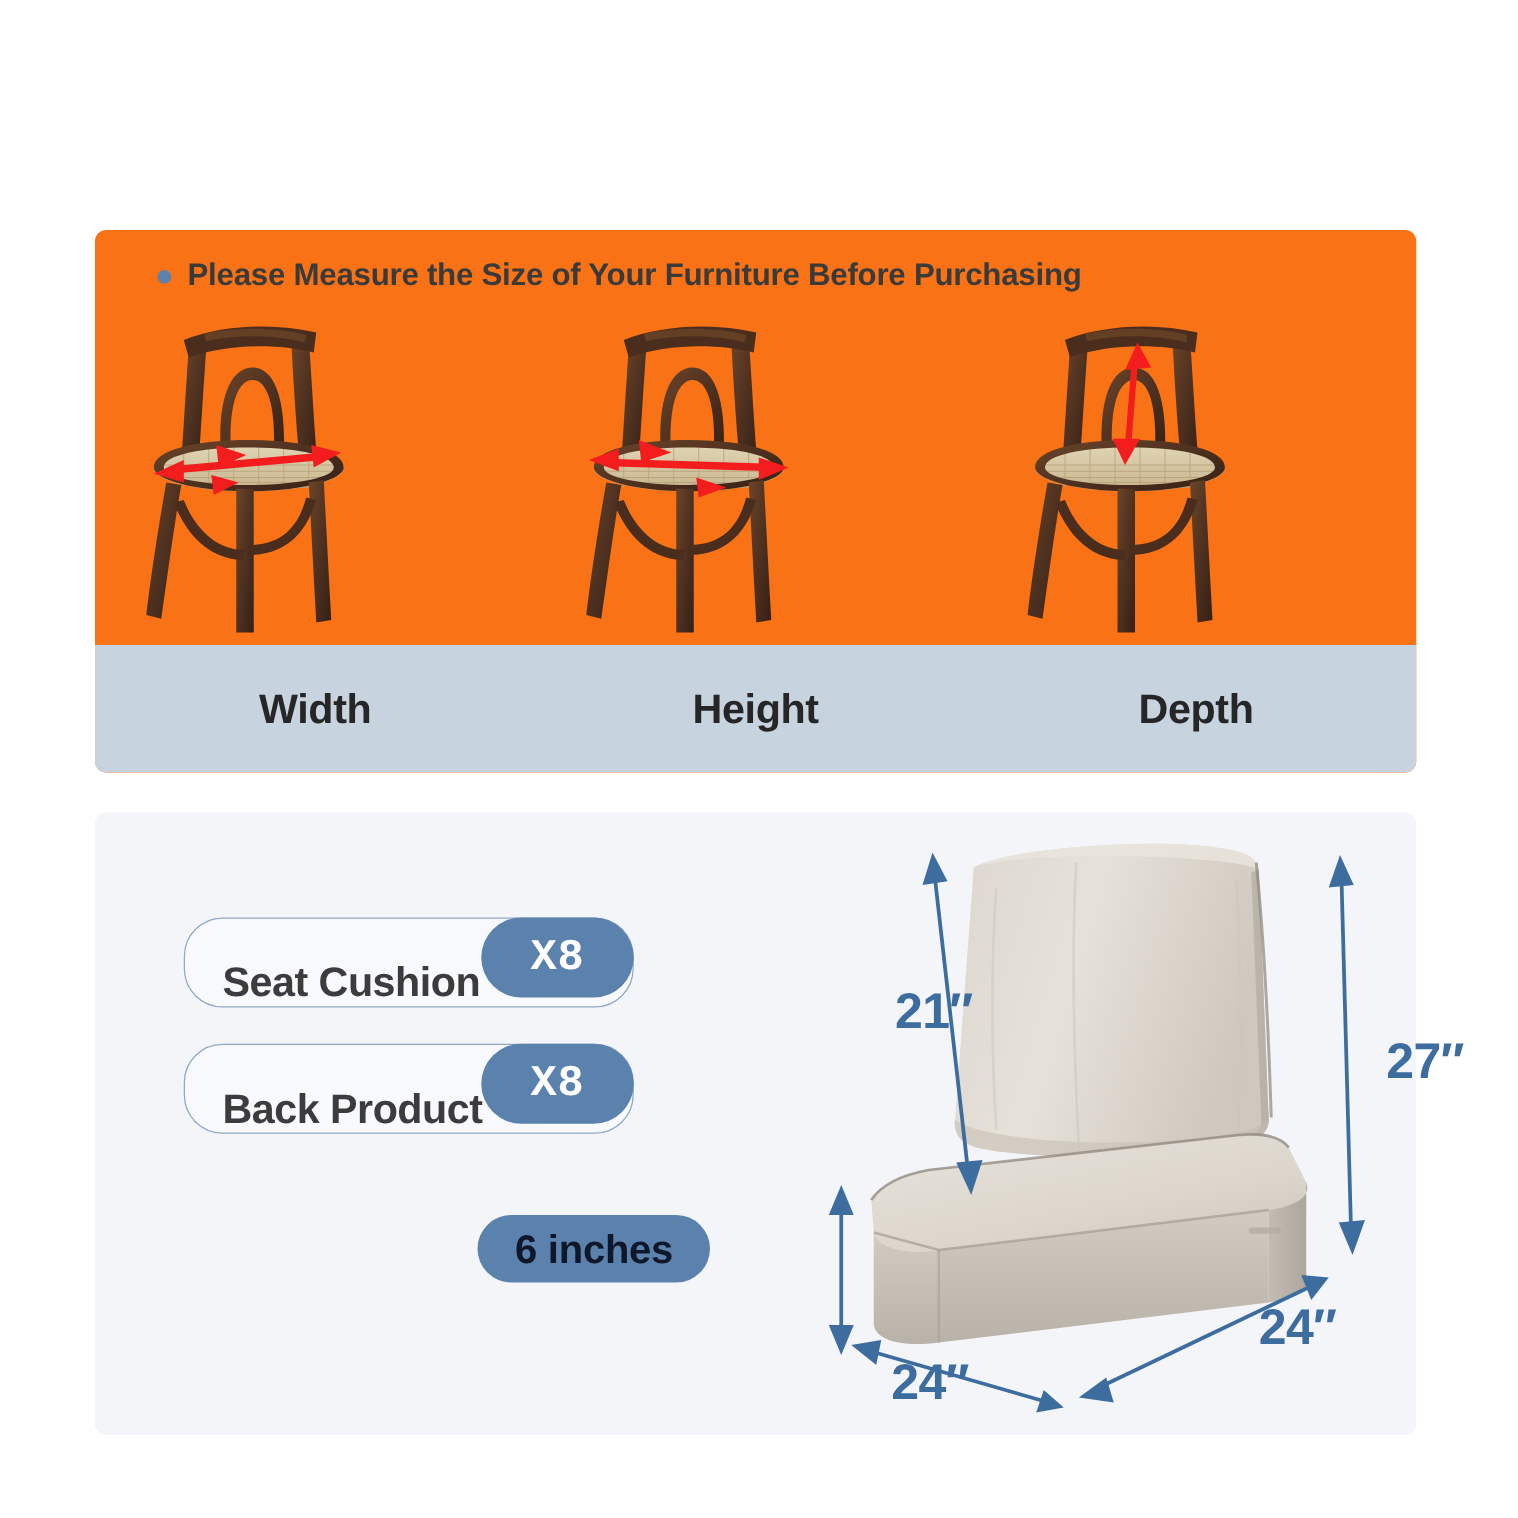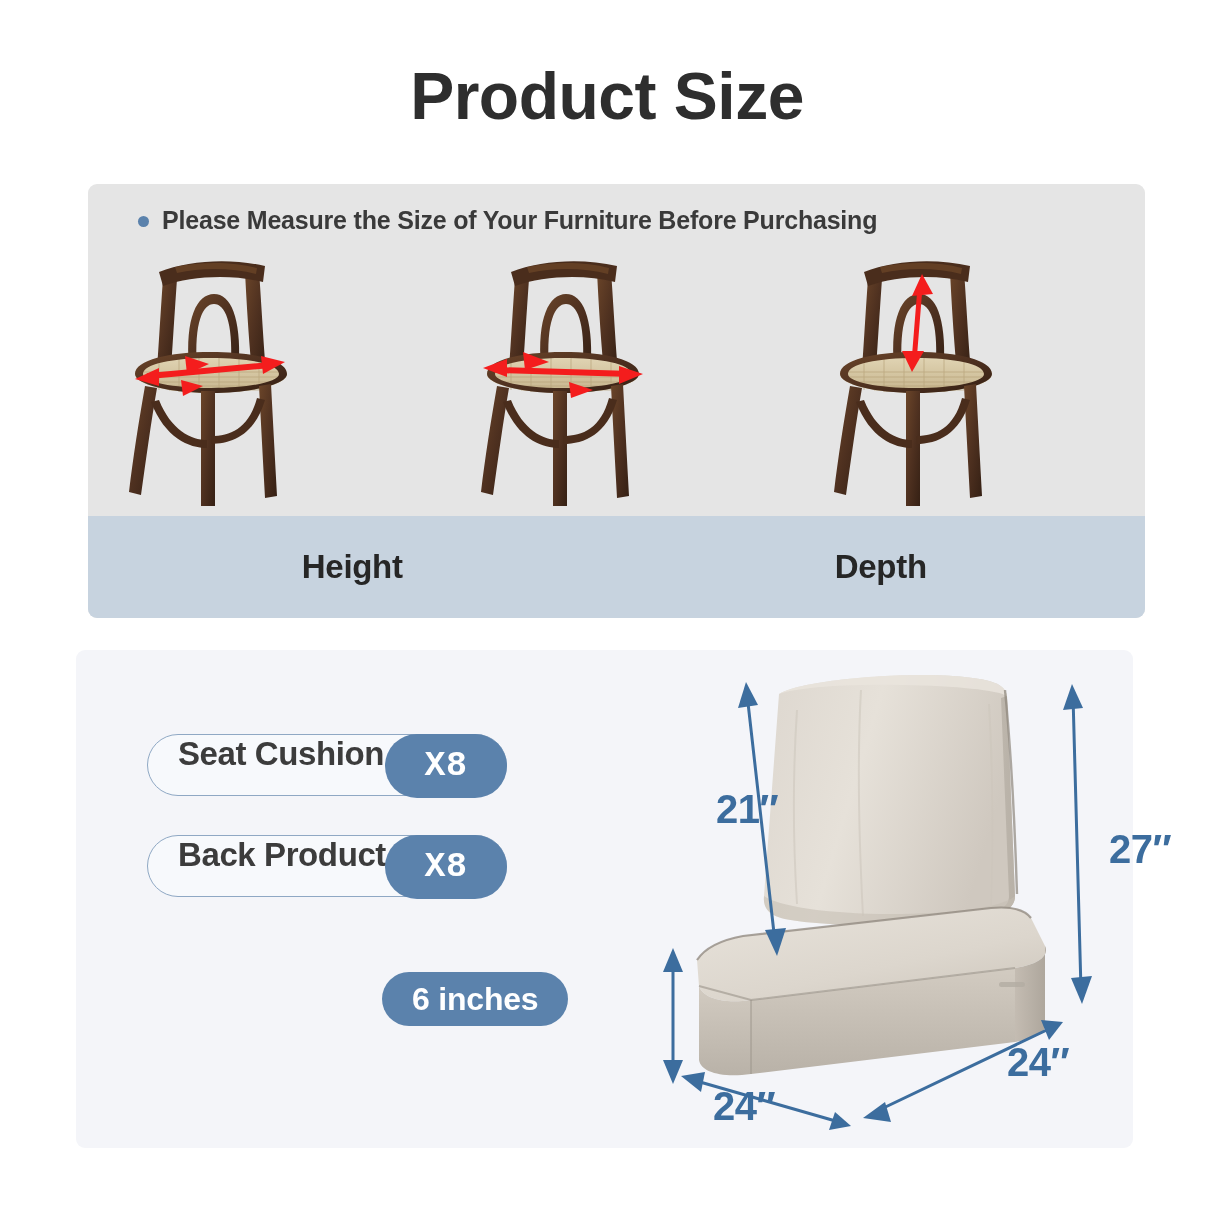--- a/index.html
+++ b/index.html
@@ -17,23 +17,23 @@
     position:absolute;left:0;top:63px;width:1214px;
     text-align:center;
     font-size:66px;line-height:1;
     font-weight:bold;
     color:#2e2e2e;
     letter-spacing:-0.5px;
   }
 
   
   .card-measure{
-    position:absolute;left:88px;top:184px;
+    position:absolute;left:76px;top:184px;
     width:1057px;height:434px;
-    background:#e5e5e5;
+    background:#f97316;
     border-radius:9px;
     overflow:hidden;
   }
   .note-row{
     position:absolute;left:50px;top:22px;
     display:flex;align-items:center;gap:13px;
   }
   .note-dot{
     width:11px;height:11px;border-radius:50%;
     background:#5b82ac;flex:0 0 auto;
@@ -68,25 +68,25 @@
   .card-dims{
     position:absolute;left:76px;top:650px;
     width:1057px;height:498px;
     background:#f4f5f9;
     border-radius:9px;
     overflow:hidden;
   }
 
   .pill{
     position:absolute;
-    height:62px;
+    height:72px;
     border:1.5px solid #8fa8c4;
     border-radius:31px;
     background:#f7f9fc;
-    display:flex;align-items:flex-start;
+    display:flex;align-items:flex-end;
     box-sizing:border-box;
   }
   .pill-label{
     font-size:33px;font-weight:bold;color:#3c3c3c;
     padding-left:30px;white-space:nowrap;letter-spacing:-0.4px;
   }
   .pill-count{
     position:absolute;right:-1px;top:-1px;
     height:64px;min-width:122px;
     border-radius:32px;
@@ -98,21 +98,21 @@
     font-family:Liberation Mono, monospace;
   }
   #pill-seat{left:71px;top:84px;width:360px;}
   #pill-back{left:71px;top:185px;width:360px;}
 
   .pill-solid{
     position:absolute;left:306px;top:322px;
     height:54px;padding:0 30px;
     border-radius:27px;
     background:#5b82ac;
-    color:#ffffff;
+    color:#0f172a;
     font-size:32px;font-weight:bold;
     display:flex;align-items:center;justify-content:center;
     letter-spacing:-0.2px;
   }
 
   .cushion-art{
     position:absolute;left:525px;top:10px;
     width:530px;height:488px;
   }
   .dim-text{
@@ -125,21 +125,20 @@
   #dim-21{left:700px;top:787px;margin-left:16px;}
   #dim-27{left:1065px;top:827px;margin-left:44px;}
   #dim-24-front{left:713px;top:1084px;}
   #dim-24-side{left:1007px;top:1040px;}
 </style>
 </head>
 <body>
 
 <div class="page">
 
-  <div class="page-title">Product Size</div>
 
   <div class="card-measure">
 
     <div class="note-row">
       <span class="note-dot"></span>
       <span class="note-text">Please Measure the Size of Your Furniture Before Purchasing</span>
     </div>
 
     <div class="chairs">
 
@@ -274,20 +273,21 @@
           <g stroke="#f41d1d" stroke-width="5" stroke-linecap="round">
             <line x1="96" y1="35" x2="90" y2="110"></line>
           </g>
           <polygon points="98,22 88,44 109,42" fill="#f41d1d"></polygon>
           <polygon points="88,120 78,99 100,99" fill="#f41d1d"></polygon>
         </svg>
       </div>
     </div>
 
     <div class="label-band">
+      <div class="band-cell">Width</div>
       <div class="band-cell">Height</div>
       <div class="band-cell">Depth</div>
     </div>
   </div>
 
   <div class="card-dims">
 
     <div class="pill" id="pill-seat">
       <span class="pill-label">Seat Cushion</span>
       <span class="pill-count">X8</span>

